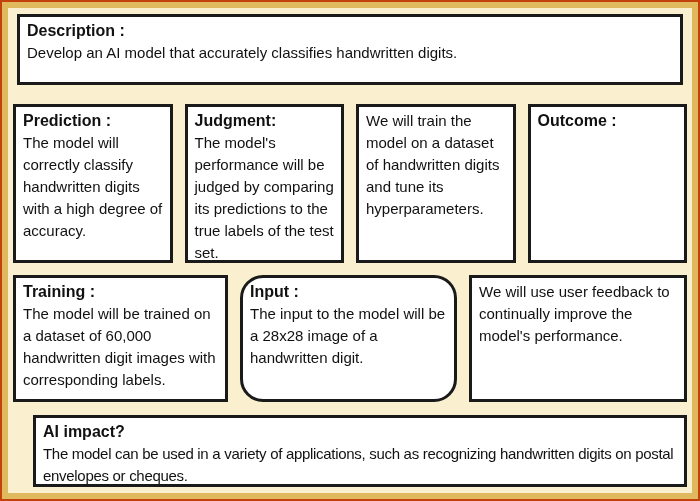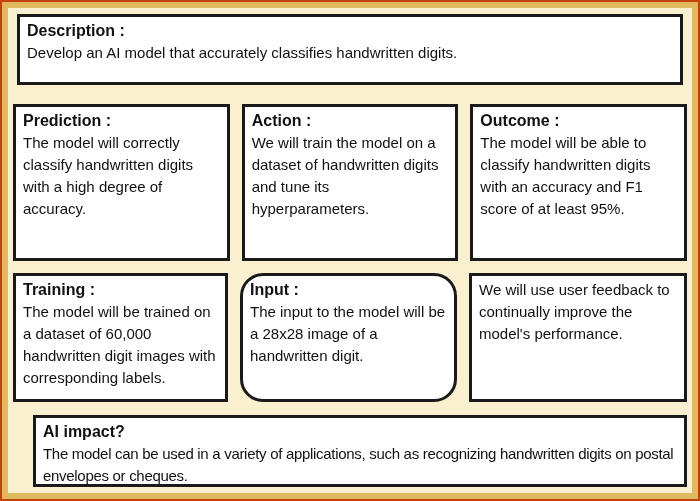--- a/index.html
+++ b/index.html
@@ -83,26 +83,28 @@
       <div class="title">Description :</div>
       <div class="body">Develop an AI model that accurately classifies handwritten digits.</div>
     </div>
 
     <div class="row row-quad">
       <div class="box">
         <div class="title">Prediction :</div>
         <div class="body">The model will correctly classify handwritten digits with a high degree of accuracy.</div>
       </div>
       <div class="box">
-        <div class="title">Action :</div>
+        <div class="title">Judgment:</div>
+        <div class="body">The model's performance will be judged by comparing its predictions to the true labels of the test set.</div>
+      </div>
+      <div class="box">
         <div class="body">We will train the model on a dataset of handwritten digits and tune its hyperparameters.</div>
       </div>
       <div class="box">
         <div class="title">Outcome :</div>
-        <div class="body">The model will be able to classify handwritten digits with an accuracy and F1 score of at least 95%.</div>
       </div>
     </div>
 
     <div class="row row-tri">
       <div class="box w-training">
         <div class="title">Training :</div>
         <div class="body">The model will be trained on a dataset of 60,000 handwritten digit images with corresponding labels.</div>
       </div>
       <div class="box w-input">
         <div class="title">Input :</div>

